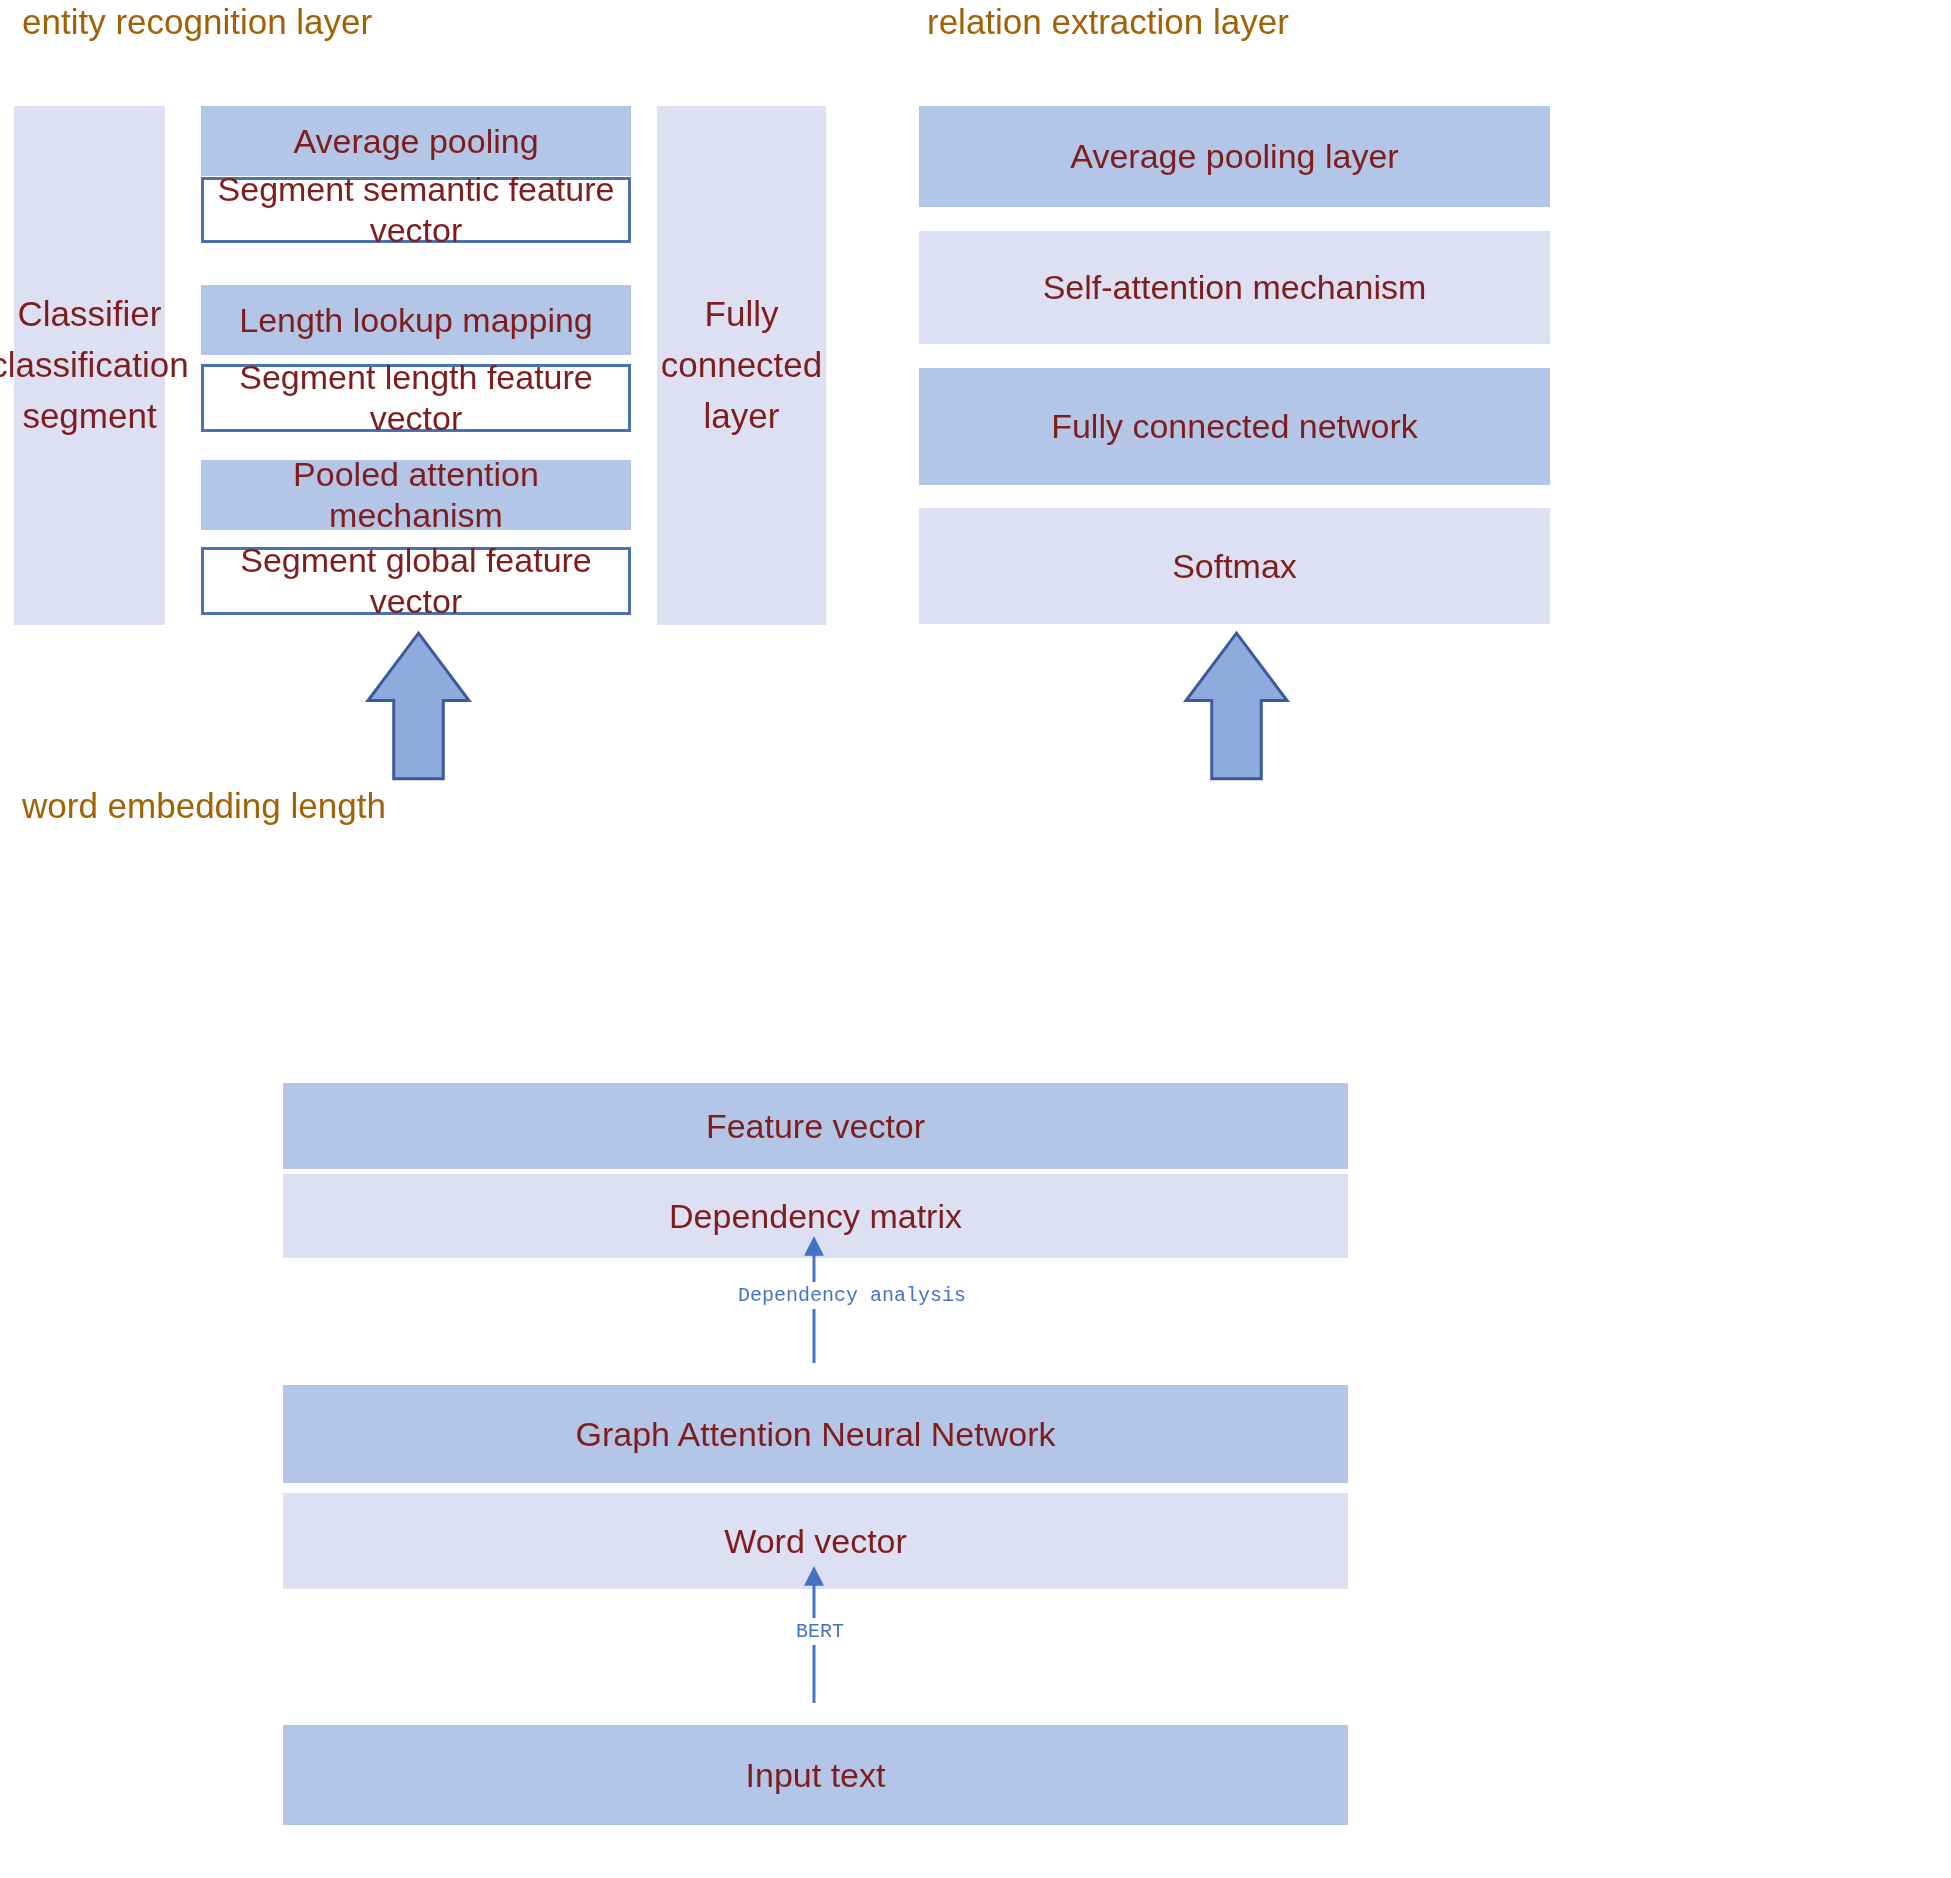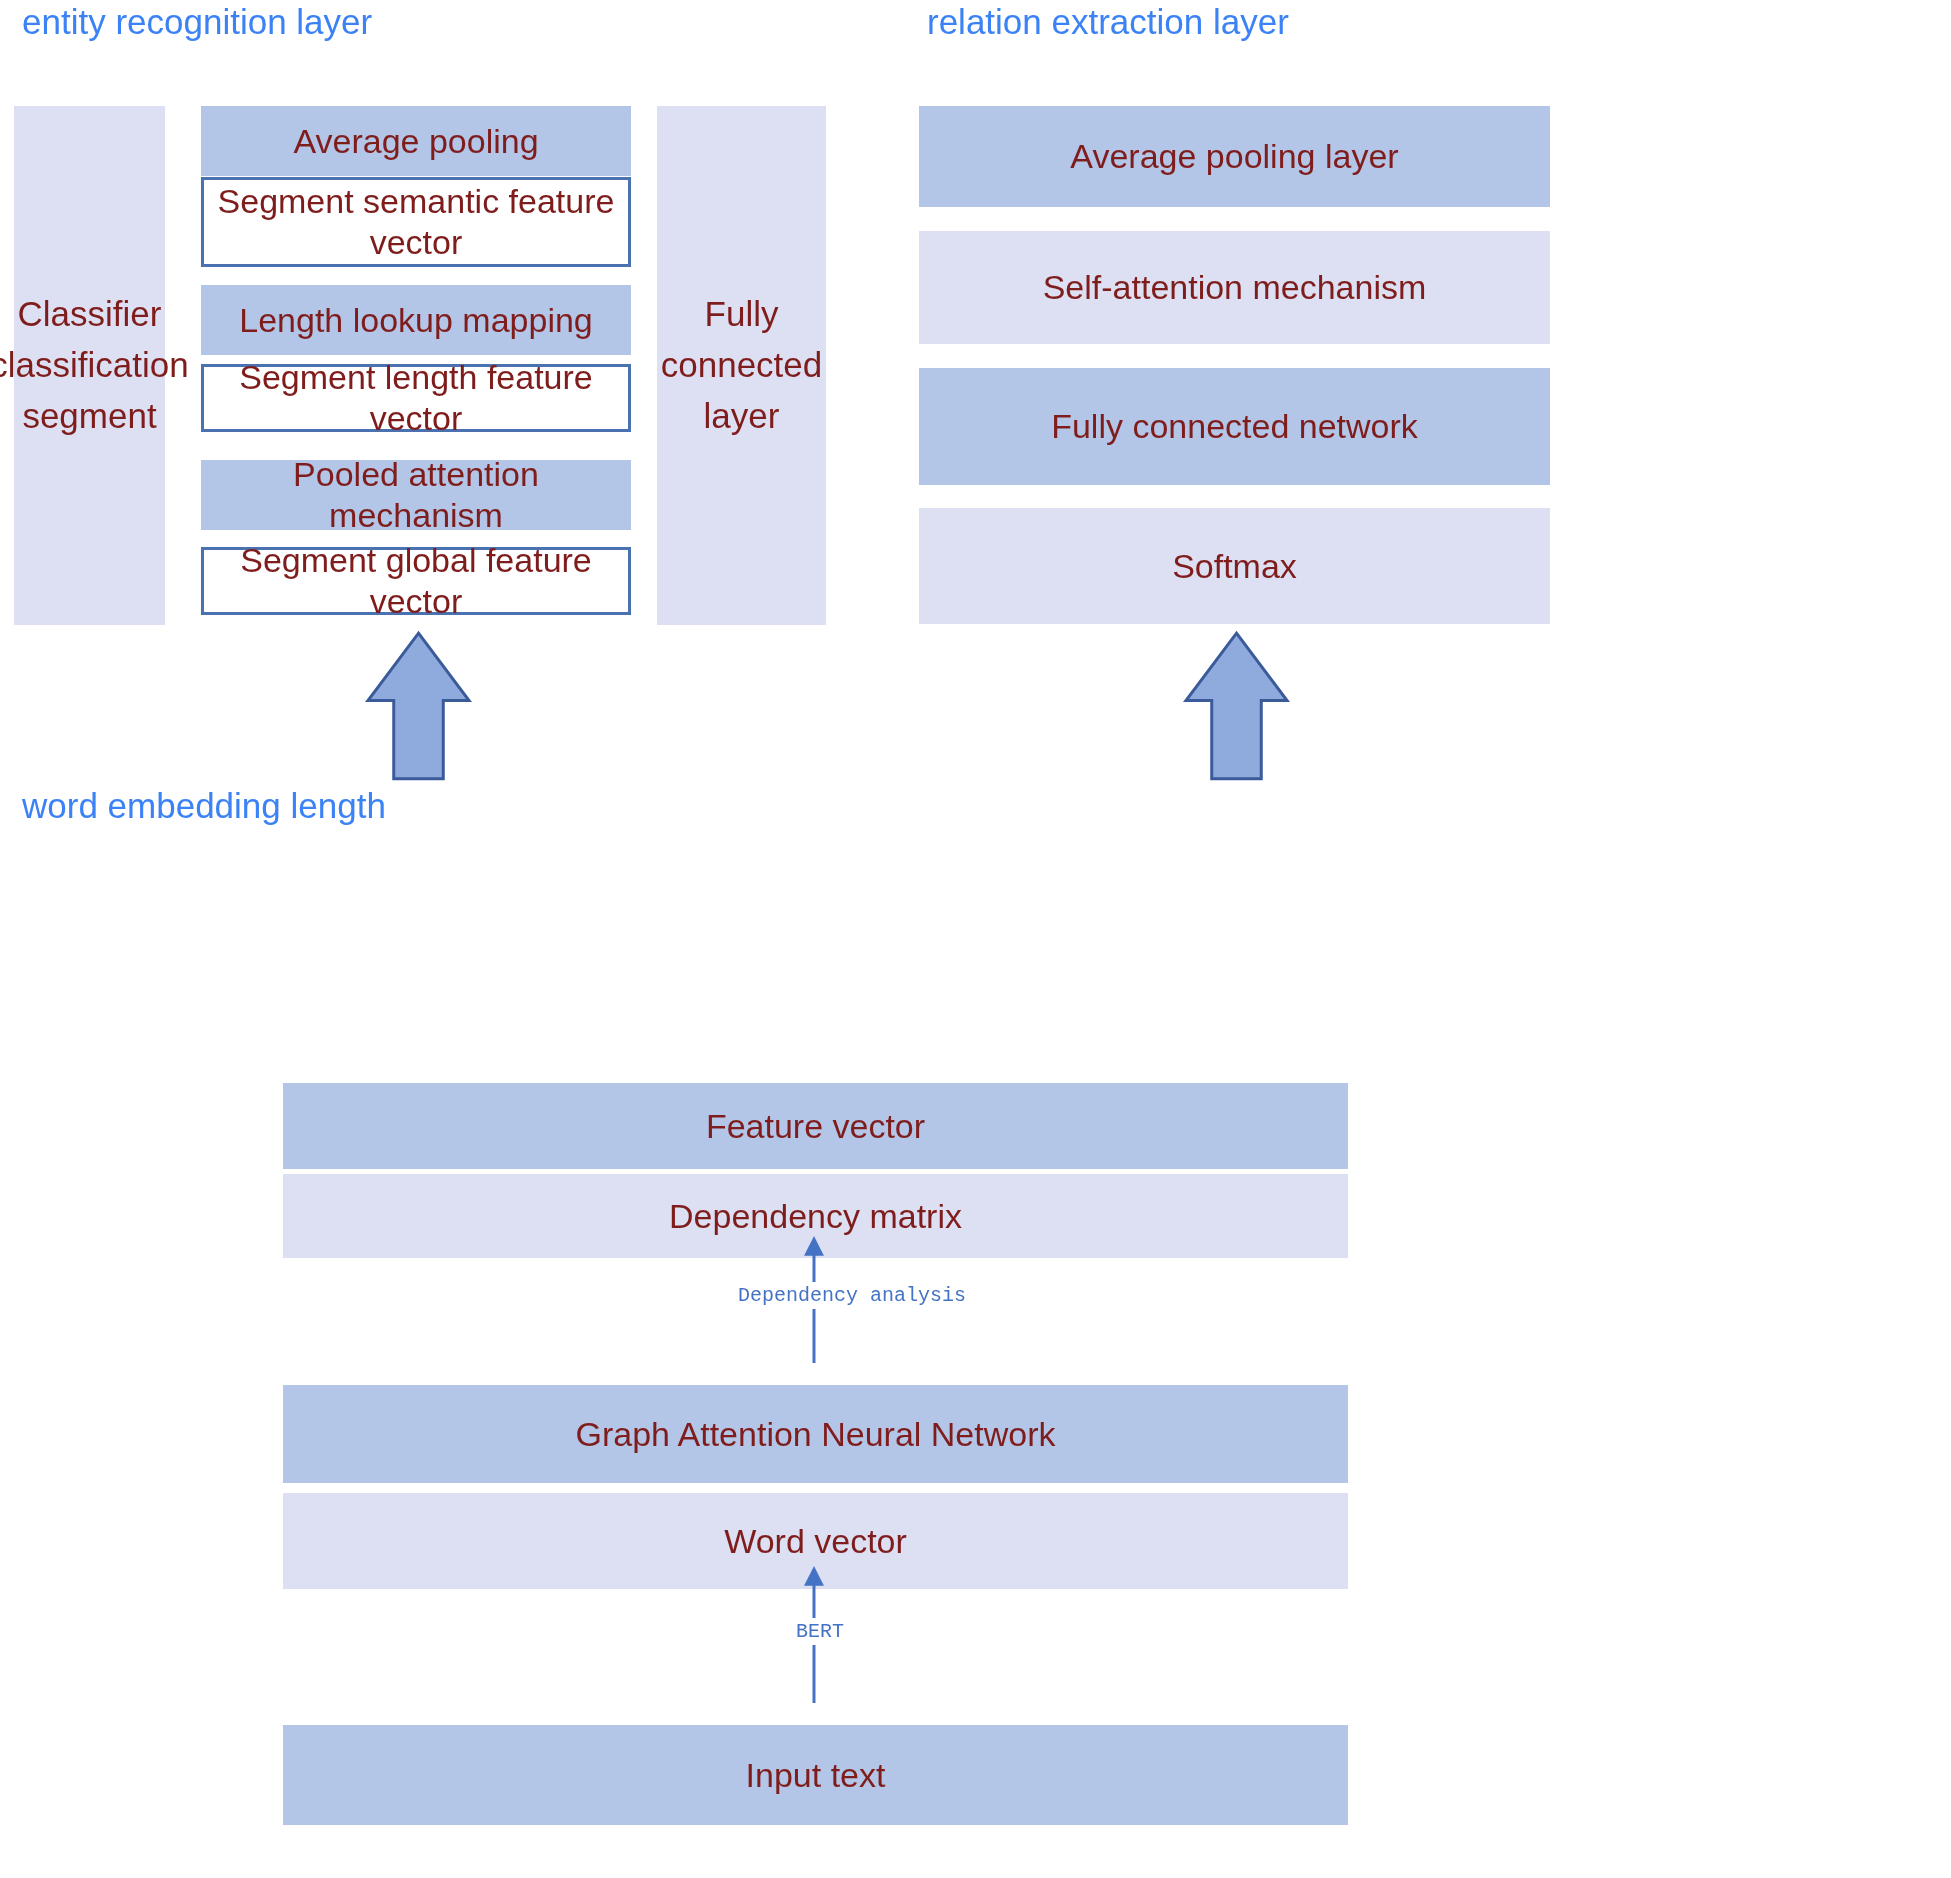--- a/index.html
+++ b/index.html
@@ -12,21 +12,21 @@
   }
   #canvas {
     position: relative;
     width: 1951px;
     height: 1879px;
     background: #ffffff;
     overflow: hidden;
   }
   .lbl {
     position: absolute;
-    color: #3b82f6;
+    color: #a16207;
     font-size: 35px;
     line-height: 1.15;
     white-space: nowrap;
   }
   .box {
     position: absolute;
     display: flex;
     align-items: center;
     justify-content: center;
     text-align: center;
@@ -70,21 +70,21 @@
   <div class="lbl" style="left:22px; top:2px;">entity recognition layer</div>
 
   <div class="lbl" style="left:927px; top:2px;">relation extraction layer</div>
 
   <div class="lbl" style="left:22px; top:786px;">word embedding length</div>
 
   <div class="box fill-light col-label" style="left:14px; top:84px; width:151px; height:519px;">Classifier classification segment</div>
 
   <div class="box fill-dark" style="left:201px; top:84px; width:430px; height:70px;">Average pooling</div>
 
-  <div class="box fill-white" style="left:201px; top:155px; width:430px; height:90px;">Segment semantic feature vector</div>
+  <div class="box fill-white" style="left:201px; top:155px; width:430px; height:66px;">Segment semantic feature vector</div>
 
   <div class="box fill-dark" style="left:201px; top:263px; width:430px; height:70px;">Length lookup mapping</div>
 
   <div class="box fill-dark" style="left:201px; top:438px; width:430px; height:70px;">Pooled attention mechanism</div>
 
   <div class="box fill-white" style="left:201px; top:342px; width:430px; height:68px;">Segment length feature vector</div>
 
   <div class="box fill-white" style="left:201px; top:525px; width:430px; height:68px;">Segment global feature vector</div>
 
   <div class="box fill-light col-label" style="left:657px; top:84px; width:169px; height:519px;">Fully connected layer</div>

